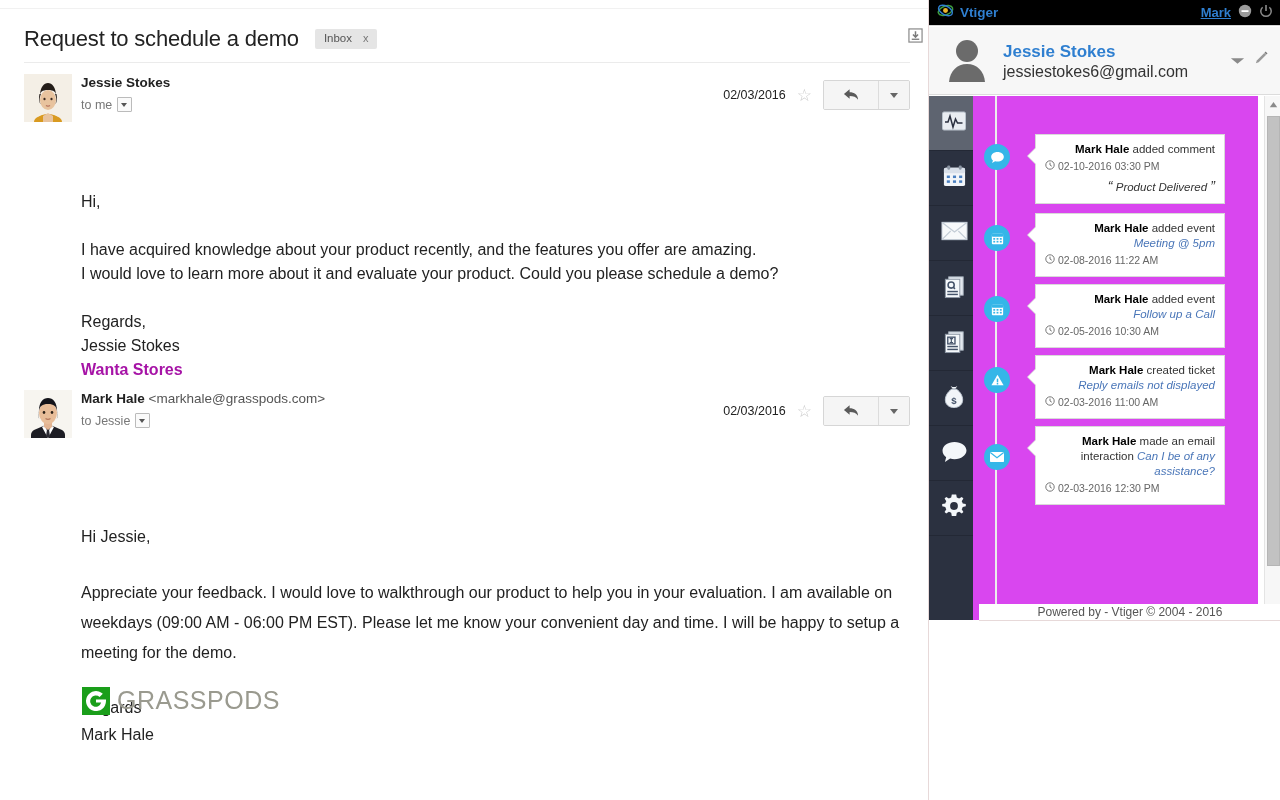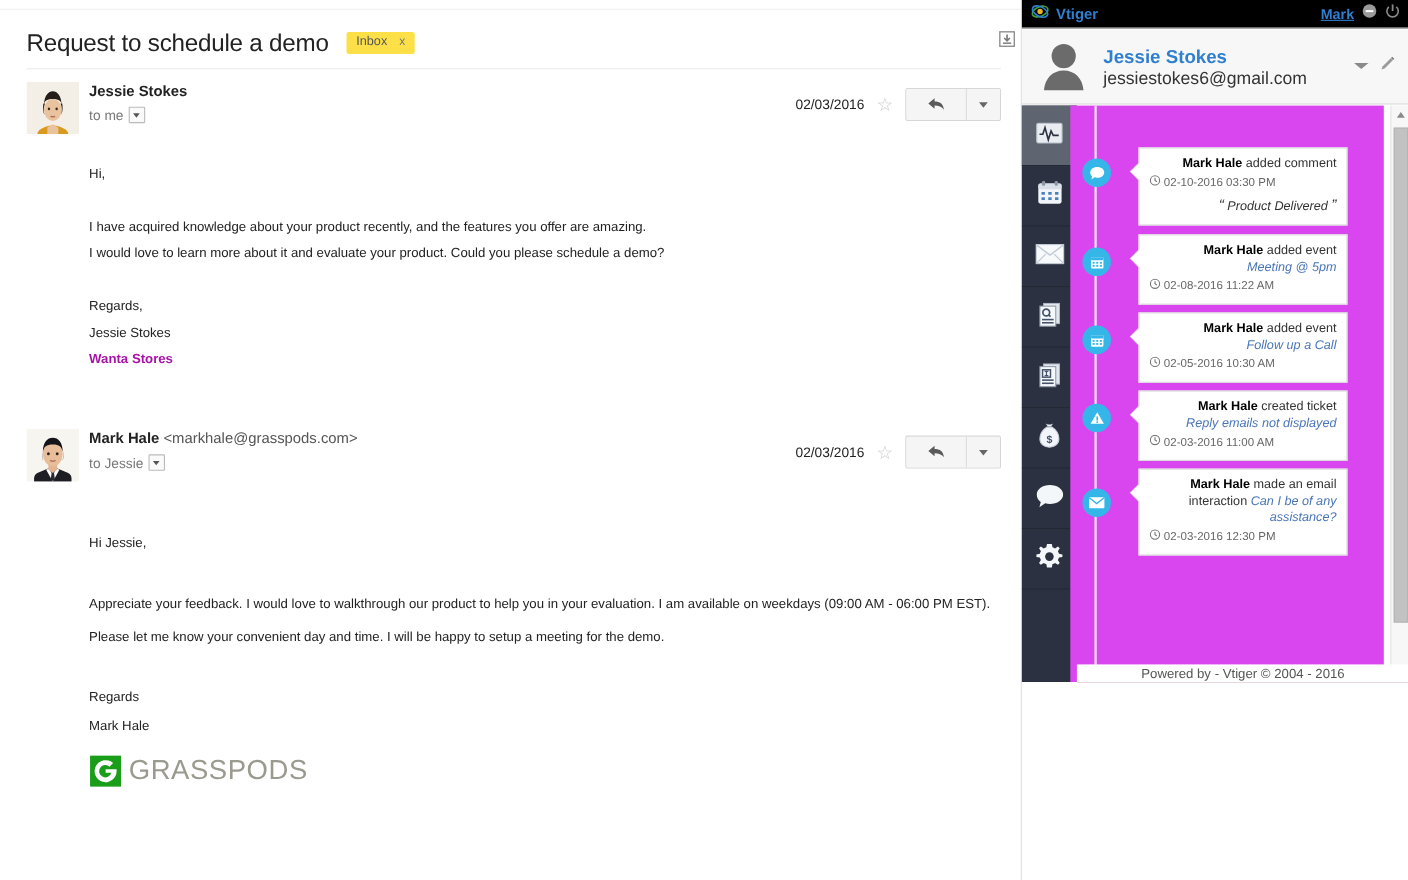--- a/index.html
+++ b/index.html
@@ -10,21 +10,21 @@
     overflow: hidden;
   }
   #root { position: relative; width: 1280px; height: 800px; background:#fff; }
 
   
   #mail { position:absolute; left:0; top:0; width:1001px; height:800px; background:#fff; }
   #mail-topline { position:absolute; left:0; top:0; width:928px; height:8px; background:#fff; border-bottom:1px solid #f1f1f1;}
   .subject-row { position:absolute; left:24px; top:22px; width:880px; height:34px; display:flex; align-items:center; }
   .subject-title { font-size:22px; color:#222; letter-spacing:-0.2px; font-weight:400; white-space:nowrap; }
   .label-chip {
-    margin-left:16px; background:#fde047; color:#555; font-size:11.5px;
+    margin-left:16px; background:#e5e5e5; color:#555; font-size:11.5px;
     padding:3px 8px 4px 9px; border-radius:2px; display:inline-flex; align-items:center; gap:11px; line-height:1.1;
   }
   .label-chip .x { color:#777; font-size:11px; }
   .subject-divider { position:absolute; left:24px; top:62px; width:886px; height:1px; background:#ebebeb; }
 
   .hdr-icons { position:absolute; top:28px; right:18px; display:flex; gap:14px; align-items:center; }
   .hdr-icons svg { display:block; }
 
   .msg { position:absolute; left:0; width:928px; }
   .msg-avatar { position:absolute; left:24px; top:0; width:48px; height:48px; overflow:hidden; }
@@ -42,21 +42,21 @@
     border-left:3px solid transparent; border-right:3px solid transparent; border-top:4px solid #555;
   }
   .msg-right { position:absolute; right:18px; top:6px; display:flex; align-items:center; gap:11px; }
   .msg-date { font-size:12.5px; color:#222; }
   .star { color:#ccc; font-size:17px; line-height:1; }
   .reply-grp { display:flex; height:28px; border:1px solid #d6d6d6; border-radius:2px; overflow:hidden; background:#f8f8f8; }
   .reply-btn { width:54px; display:flex; align-items:center; justify-content:center; background:#f5f5f5;}
   .reply-caret { width:30px; display:flex; align-items:center; justify-content:center; border-left:1px solid #dcdcdc; background:#f5f5f5;}
   .reply-caret::after { content:""; border-left:4px solid transparent; border-right:4px solid transparent; border-top:5px solid #666; }
 
-  .body-text { position:absolute; left:81px; font-size:12px; color:#222; }
+  .body-text { position:absolute; left:81px; font-size:16px; color:#222;margin-top:44px; }
   .body-text p { margin:0; }
   .sig-company { color:#a613a6; font-weight:bold; }
 
   .grasspods { position:absolute; left:82px; display:flex; align-items:center; gap:7px; }
   .gp-mark { width:28px; height:28px; background:#1a9e1a; position:relative; }
   .gp-text { font-size:25px; color:#9a9a8f; letter-spacing:0.5px; font-family:"Liberation Sans", sans-serif; }
 
   
   #vtiger { position:absolute; left:928px; top:0; width:352px; height:800px; background:#fff; border-left:1px solid #e7d9d9; }
   .vt-titlebar {

